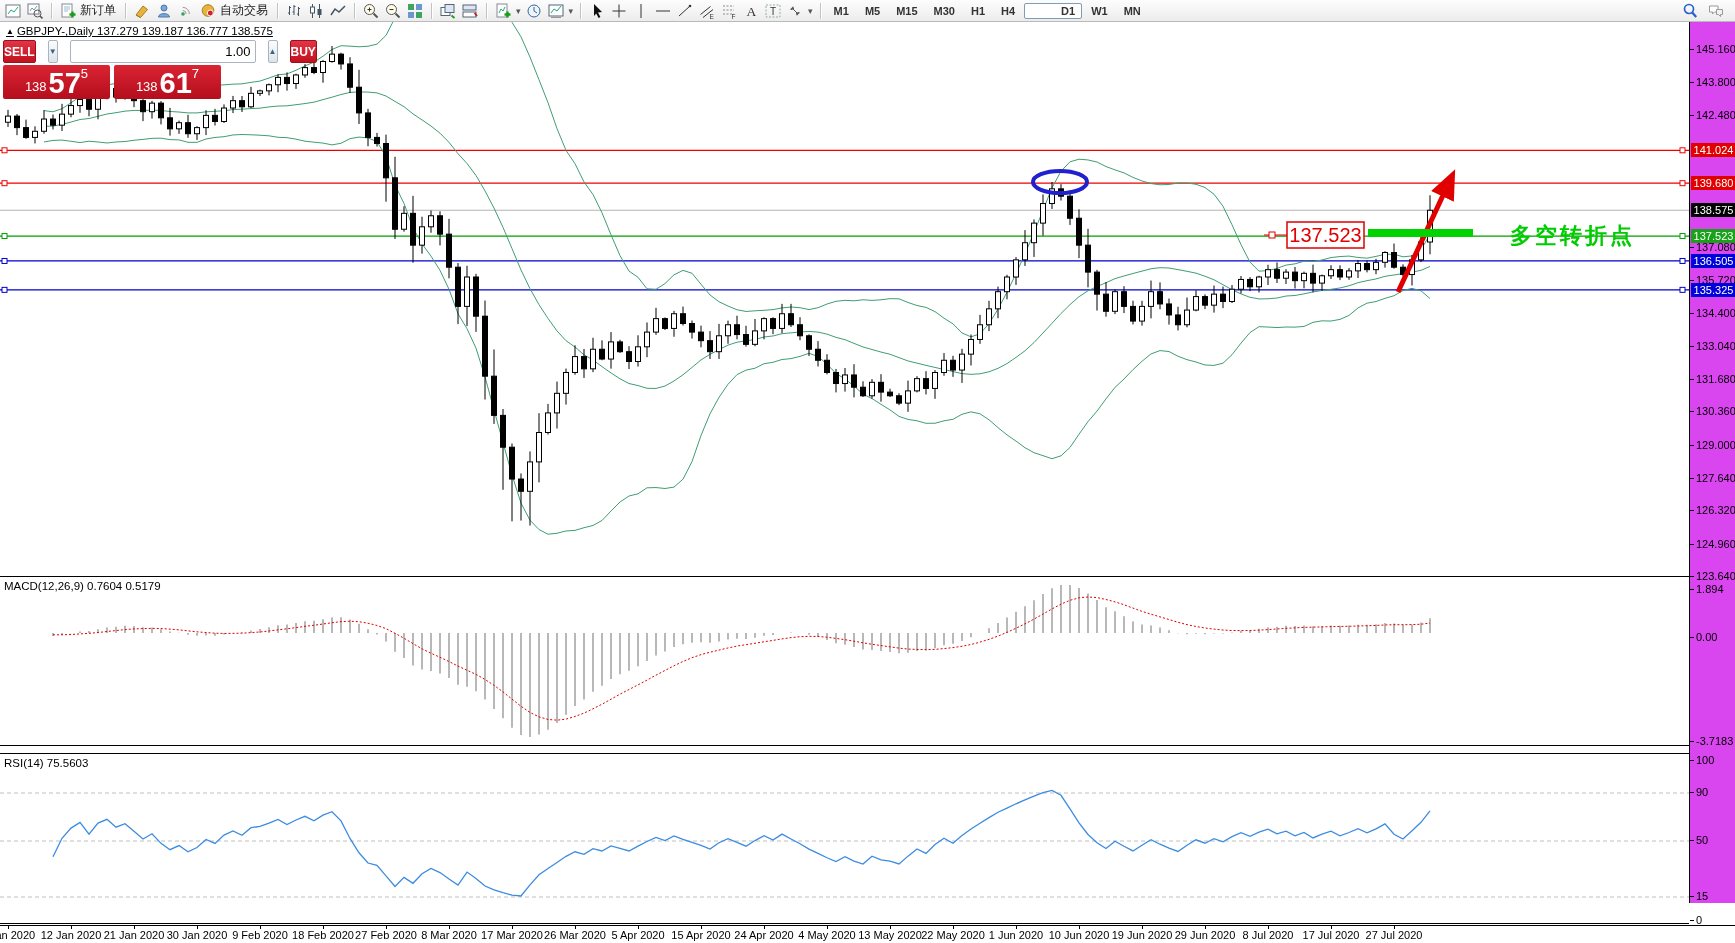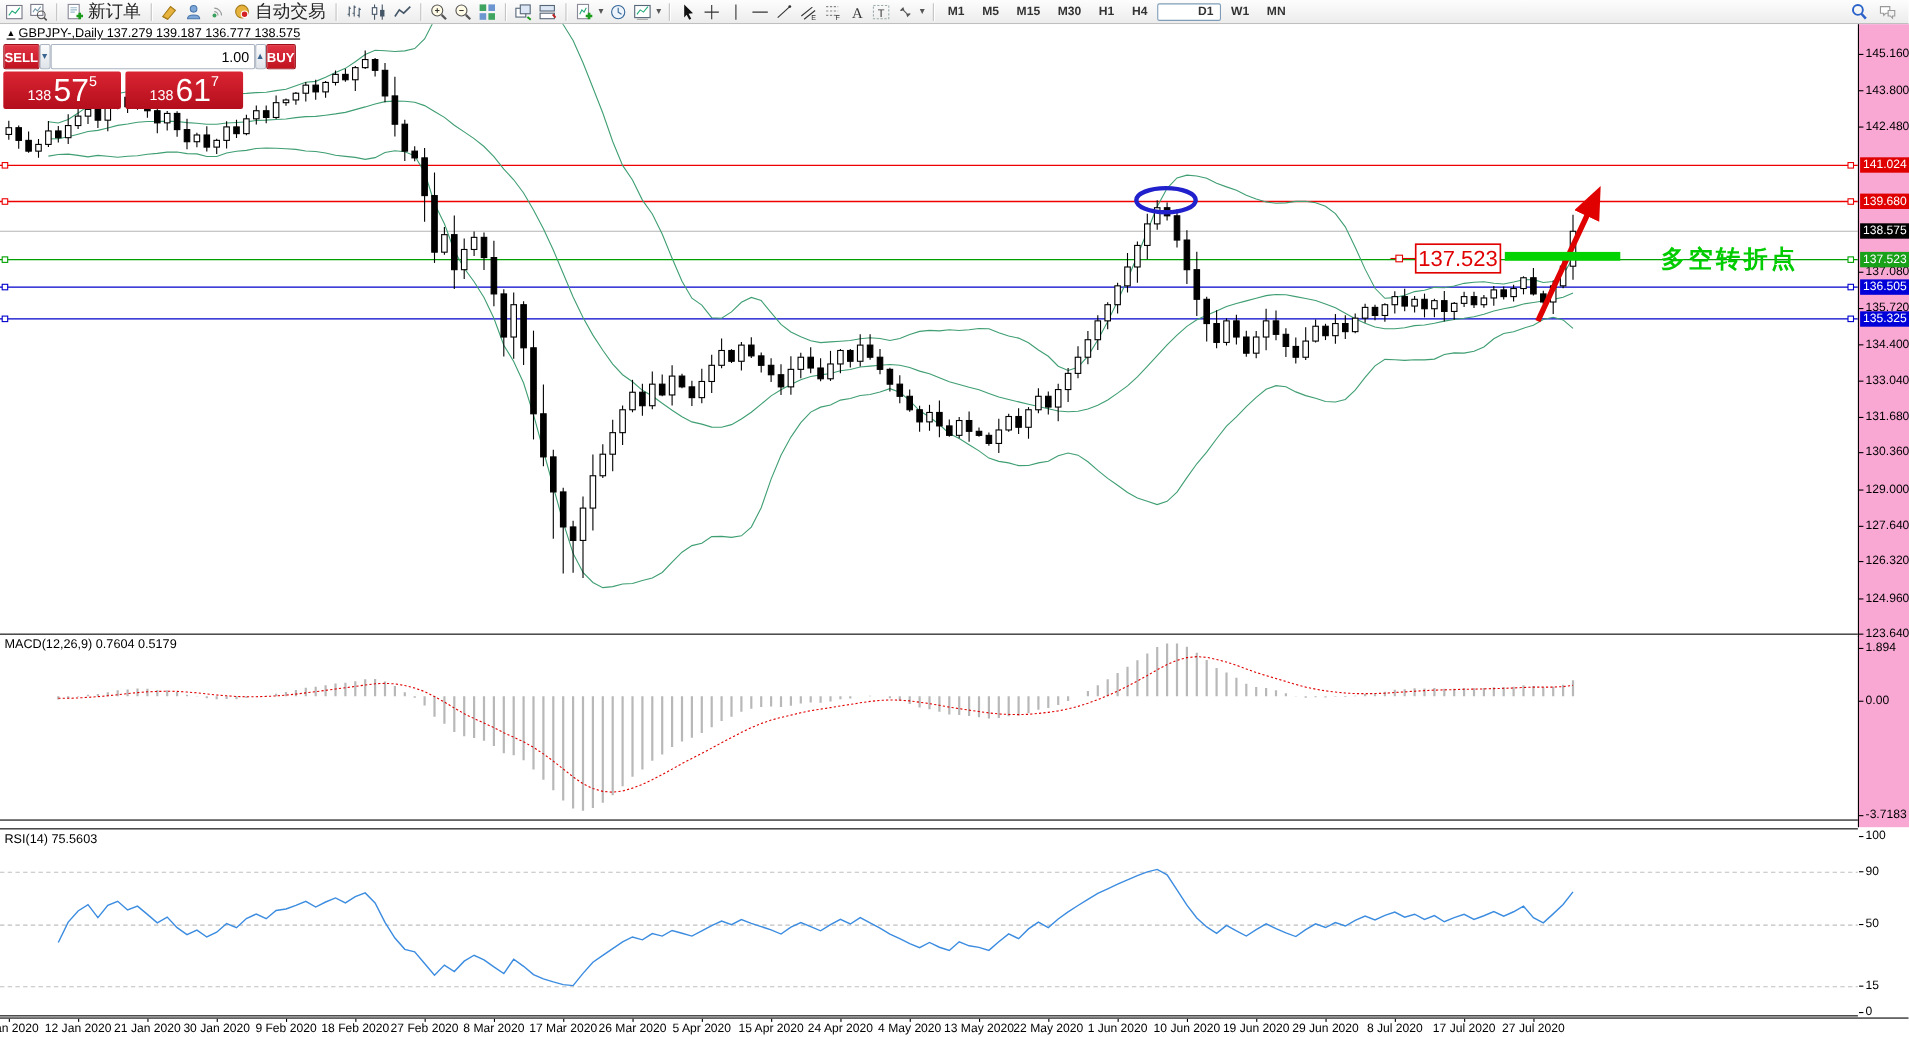--- a/index.html
+++ b/index.html
@@ -3,59 +3,59 @@
 <meta charset="utf-8">
 <style>
   html,body{margin:0;padding:0;width:1735px;height:943px;overflow:hidden;
     font-family:"Liberation Sans","DejaVu Sans",sans-serif;background:#fff;}
   .app{position:absolute;inset:0;}
   
   .toolbar{position:absolute;left:0;top:0;width:1735px;height:22px;
     background:linear-gradient(#fdfdfd,#ececec);border-bottom:1px solid #b9b9b9;
     display:flex;align-items:center;padding:0 3px;box-sizing:border-box;gap:2px;}
   .tbicon{width:20px;height:18px;display:inline-flex;align-items:center;justify-content:center;border-radius:2px;}
-  .tblabel{font-size:16px;color:#222;margin:0 3px 0 0;white-space:nowrap;}
+  .tblabel{font-size:12px;color:#222;margin:0 3px 0 0;white-space:nowrap;}
   .sep{width:1px;height:16px;background:#c3c3c3;margin:0 4px;box-shadow:1px 0 0 #fff;}
   .dd{font-size:9px;color:#555;margin:0 1px;}
   .tf{font-size:11px;font-weight:bold;color:#333;padding:1px 6px;border:1px solid transparent;border-radius:2px;}
   .tf.active{background:#fff;border:1px solid #7f9db9;padding-left:36px;}
   .tb-right{margin-left:auto;display:flex;align-items:center;gap:6px;padding-right:6px;}
   
   .pane{position:absolute;left:0;background:#fff;box-sizing:border-box;}
   #main-pane{top:22px;height:557px;width:1689px;border-bottom:1px solid #000;}
   #macd-pane{top:576px;height:170px;width:1689px;border-top:1px solid #000;border-bottom:1px solid #000;}
   #rsi-pane{top:753px;height:171px;width:1689px;border-top:1px solid #000;border-bottom:1px solid #000;}
   .pane svg{position:absolute;left:0;top:0;}
   .pane-label{position:absolute;left:4px;top:3px;font-size:11.5px;color:#000;z-index:5;white-space:pre;}
   .symbol-title{position:absolute;left:6px;top:3px;font-size:11.5px;color:#000;z-index:6;text-decoration:underline;}
   .symbol-title .tri{font-size:8px;vertical-align:1px;margin-right:3px;}
   
-  #price-axis{position:absolute;left:1689px;top:22px;width:46px;height:730px;
-    border-left:1px solid #000;background:#f9a8d4;}
+  #price-axis{position:absolute;left:1689px;top:22px;width:46px;height:881px;
+    border-left:1px solid #000;background:#d946ef;}
   .ptick{position:absolute;left:6px;font-size:11px;color:#000;white-space:nowrap;}
   .pdash{position:absolute;left:0;width:4px;height:1px;background:#000;}
   .pbadge{position:absolute;left:1px;width:45px;height:14px;font-size:11px;color:#fff;
     text-align:center;line-height:14px;white-space:nowrap;}
   
   #time-axis{position:absolute;left:0;top:925px;width:1735px;height:18px;border-top:1px solid #000;background:#fff;overflow:hidden;}
   .dlabel{position:absolute;top:3px;font-size:11px;color:#000;transform:translateX(-50%);white-space:nowrap;}
   .dtick{position:absolute;top:0;width:1px;height:3px;background:#000;}
   
   .trade-panel{position:absolute;left:3px;top:18px;width:218px;z-index:7;font-family:"Liberation Sans",sans-serif;}
-  .tp-row1{display:flex;gap:0;height:23px;}
+  .tp-row1{display:flex;gap:12px;height:23px;}
   .tp-btn{background:linear-gradient(#e23545,#c0121f);color:#fff;font-size:12px;font-weight:bold;
     display:flex;align-items:center;justify-content:center;width:53px;border-radius:2px;border:1px solid #9d0f1a;box-sizing:border-box;}
   .tp-step{width:17px;background:linear-gradient(#fcfcfc,#dfe4ea);border:1px solid #aab4c0;border-radius:2px;
     color:#39648f;font-size:8px;display:flex;align-items:center;justify-content:center;box-sizing:border-box;}
   .tp-vol{flex:1;border:1px solid #aab4c0;border-radius:2px;font-size:13px;text-align:right;padding:0 4px;box-sizing:border-box;font-family:"Liberation Sans",sans-serif;}
   .tp-row2{display:flex;gap:4px;margin-top:2px;height:34px;}
   .tp-tile{flex:1;background:linear-gradient(#da2433,#b40e1c);border-radius:2px;color:#fff;
     display:flex;align-items:flex-end;justify-content:center;padding-bottom:1px;}
   .tp-small{font-size:13px;line-height:22px;margin-right:2px;}
-  .tp-big{font-size:29px;font-weight:normal;line-height:29px;}
+  .tp-big{font-size:29px;font-weight:bold;line-height:29px;}
   .tp-sup{font-size:13px;line-height:13px;align-self:flex-start;margin-top:2px;}
 </style>
 </head>
 <body>
 
 <div class="app">
 
   <div class="toolbar" id="toolbar">
       <span class="tbicon">
         <svg width="16" height="16" viewBox="0 0 16 16" fill="none" stroke-width="1">

